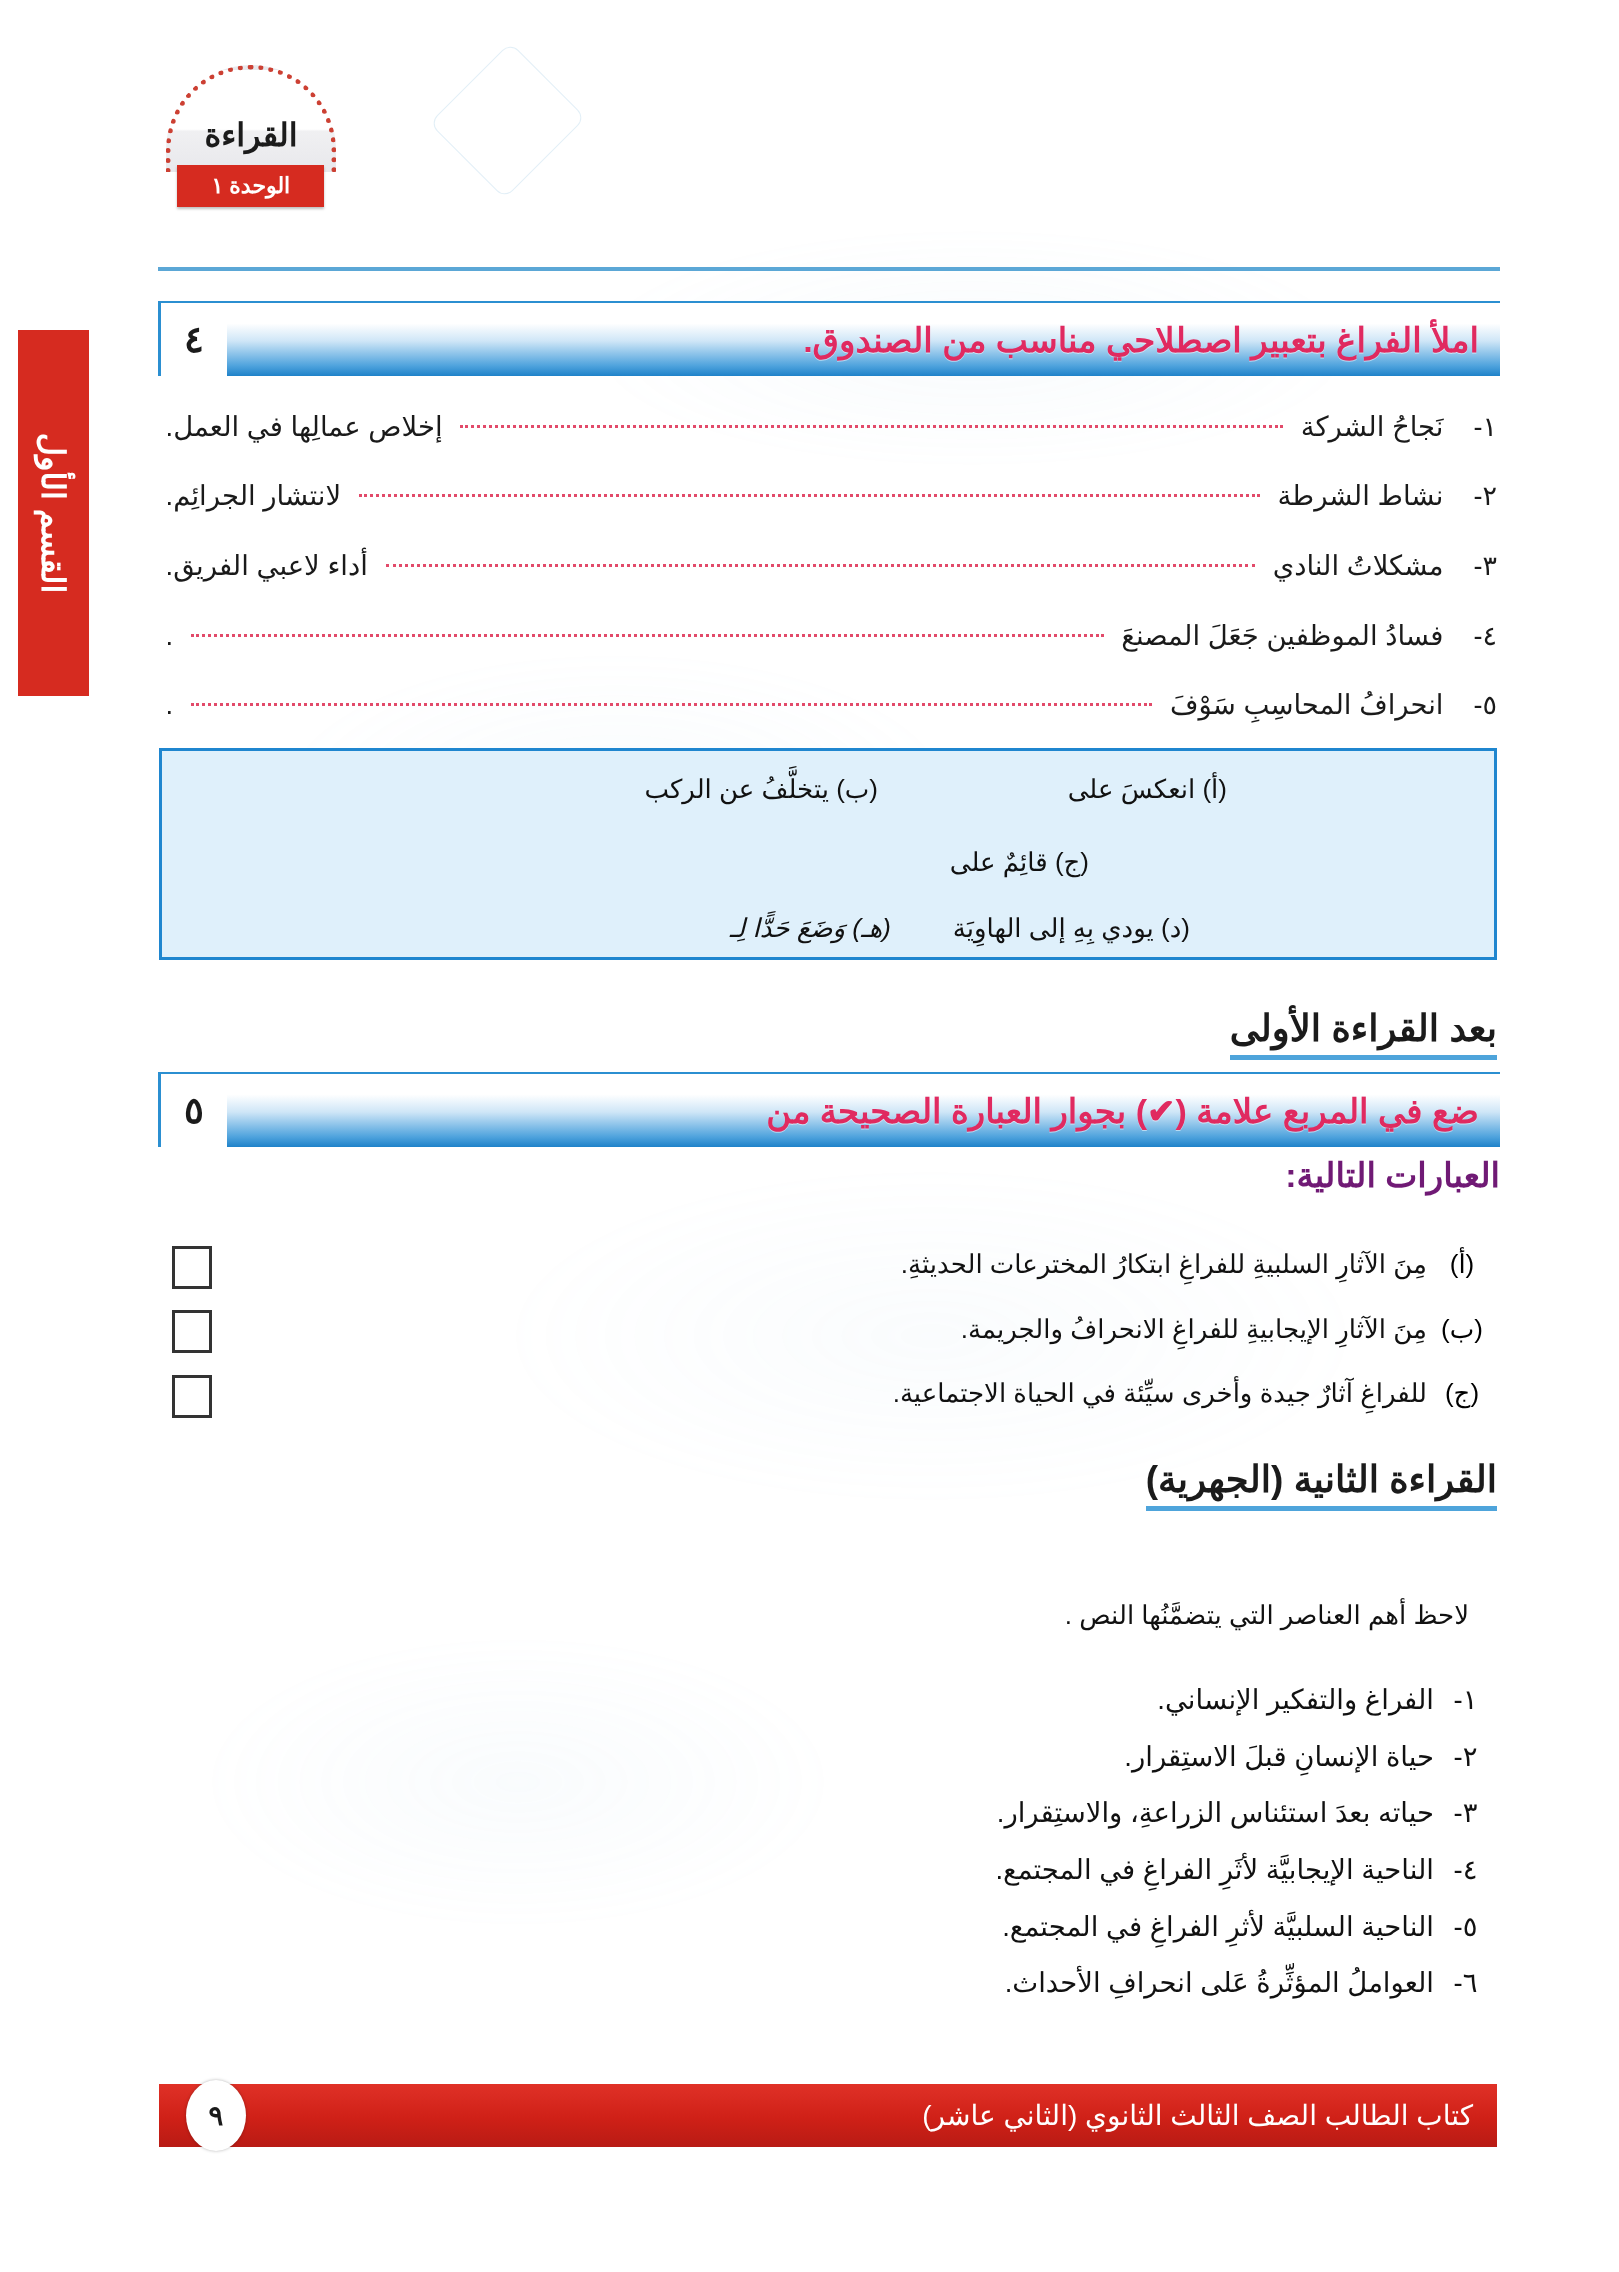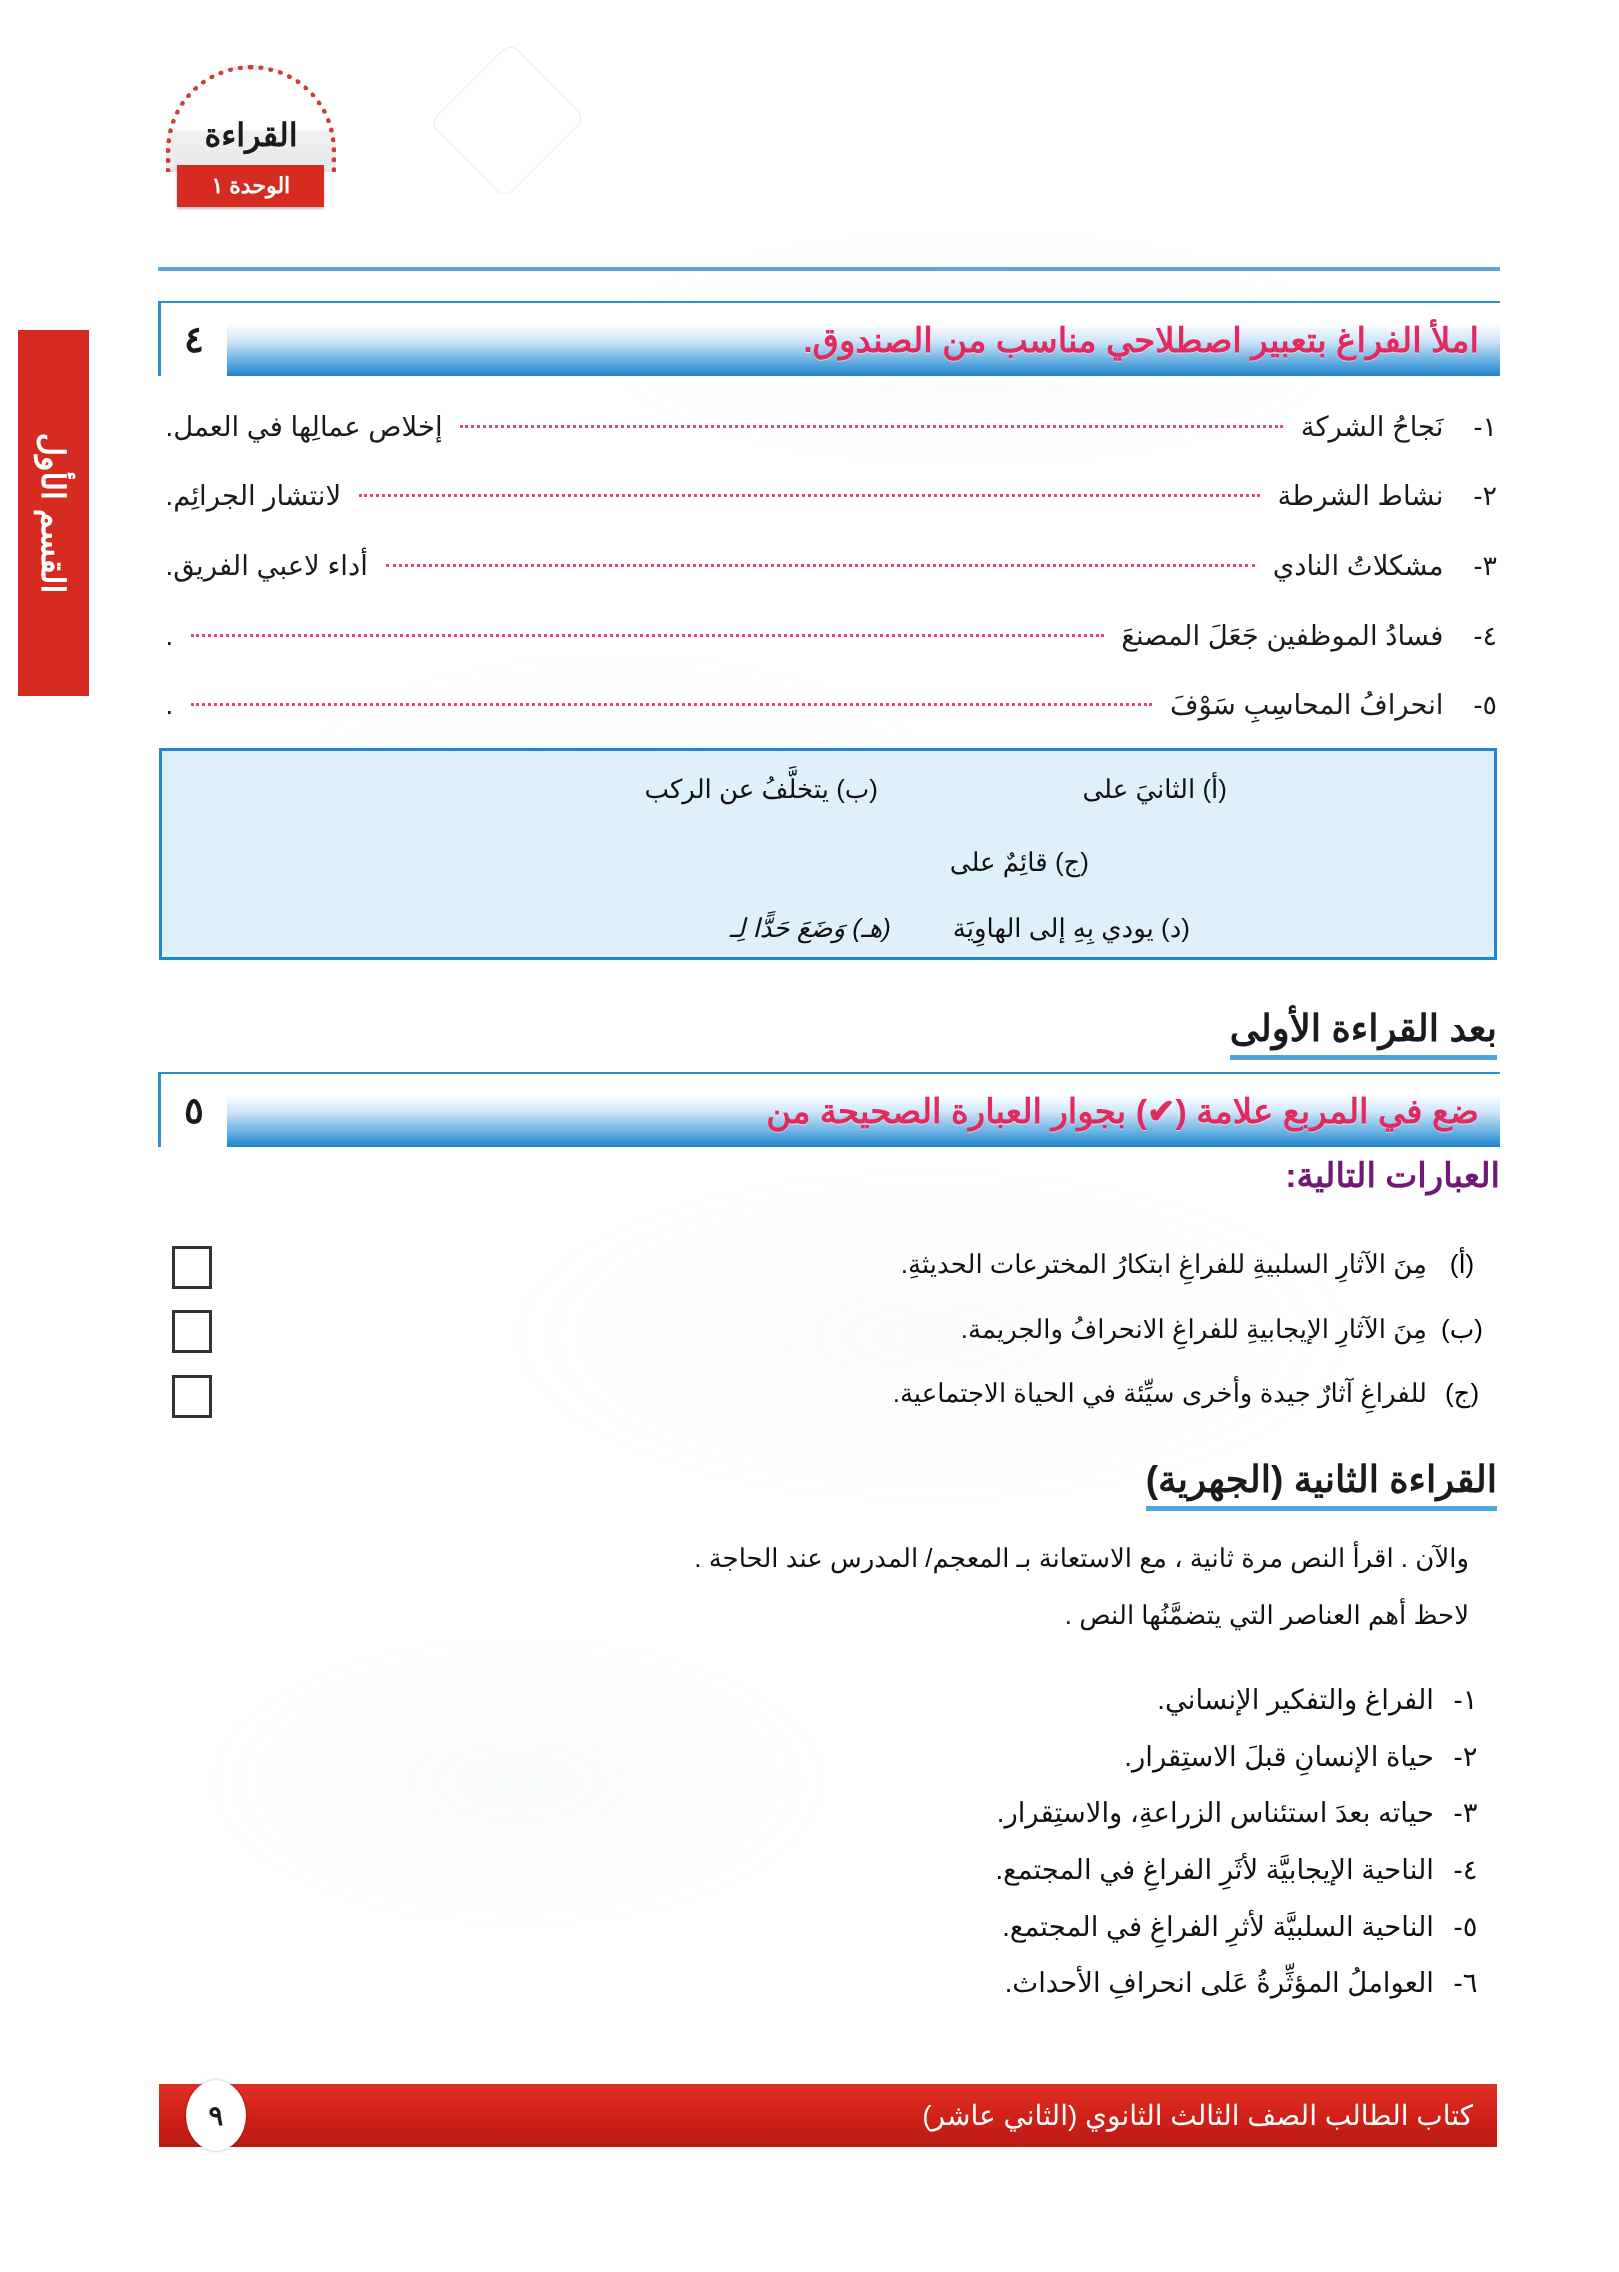--- a/index.html
+++ b/index.html
@@ -254,21 +254,21 @@
   <div class="fill-row" style="top:688px;left:159px;right:123px;">
     <span class="idx">٥-</span>
     <span class="seg">انحرافُ المحاسِبِ سَوْفَ</span>
     <span class="dots"></span>
     <span class="seg">.</span>
   </div>
 
   <div class="optbox">
     <div class="optline" style="top:23px;right:267px;">
       <span>(أ)</span>
-      <span>الثانيَ على</span>
+      <span>انعكسَ على</span>
     </div>
     <div class="optline" style="top:23px;right:616px;">
       <span>(ب)</span>
       <span>يتخلَّفُ عن الركب</span>
     </div>
     <div class="optline" style="top:96px;right:405px;">
       <span>(ج)</span>
       <span>قائِمٌ على</span>
     </div>
     <div class="optline" style="top:162px;right:304px;">
@@ -308,21 +308,20 @@
     <span class="lbl">(ج)</span>
     <span class="body">للفراغِ آثارٌ جيدة وأخرى سيِّئة في الحياة الاجتماعية.</span>
   </div>
   <div class="chk-box" style="top:1375px;"></div>
 
   <div class="subhead" style="top:1458px;right:123px;">
     <span>القراءة الثانية (الجهرية)</span>
     <span class="bar" style="width:100%;"></span>
   </div>
 
-  <div class="para" style="top:1543px;right:151px;">والآن . اقرأ النص مرة ثانية ، مع الاستعانة بـ المعجم/ المدرس عند الحاجة .</div>
   <div class="para" style="top:1600px;right:151px;">لاحظ أهم العناصر التي يتضمَّنُها النص .</div>
 
   <div class="el-row" style="top:1683px;">
     <span class="idx">١-</span>
     <span>الفراغ والتفكير الإنساني.</span>
   </div>
   <div class="el-row" style="top:1740px;">
     <span class="idx">٢-</span>
     <span>حياة الإنسانِ قبلَ الاستِقرار.</span>
   </div>

